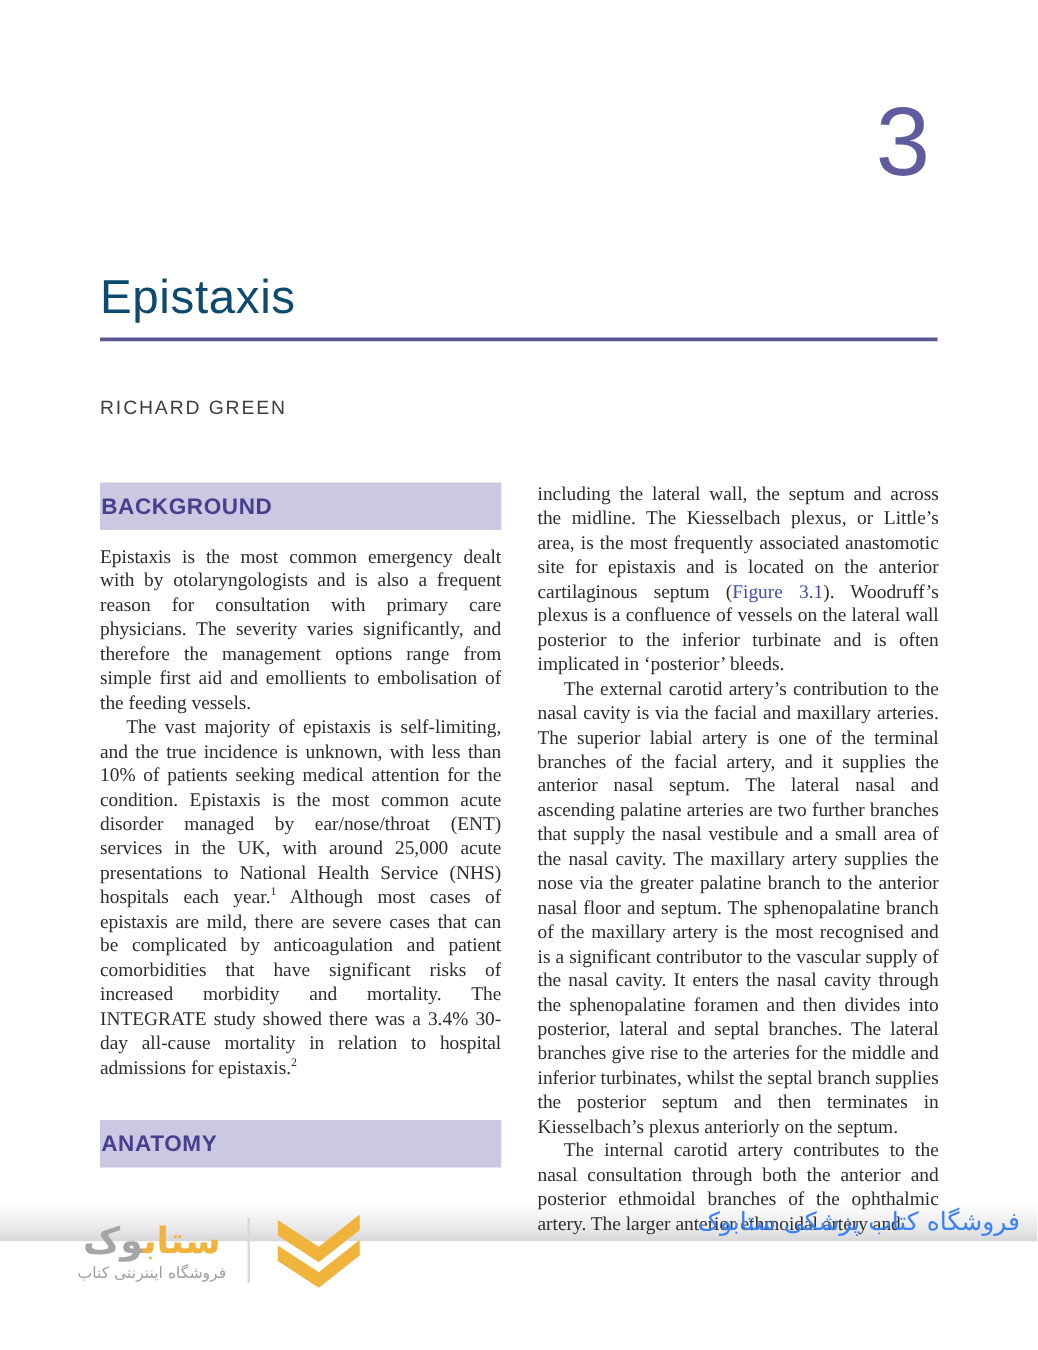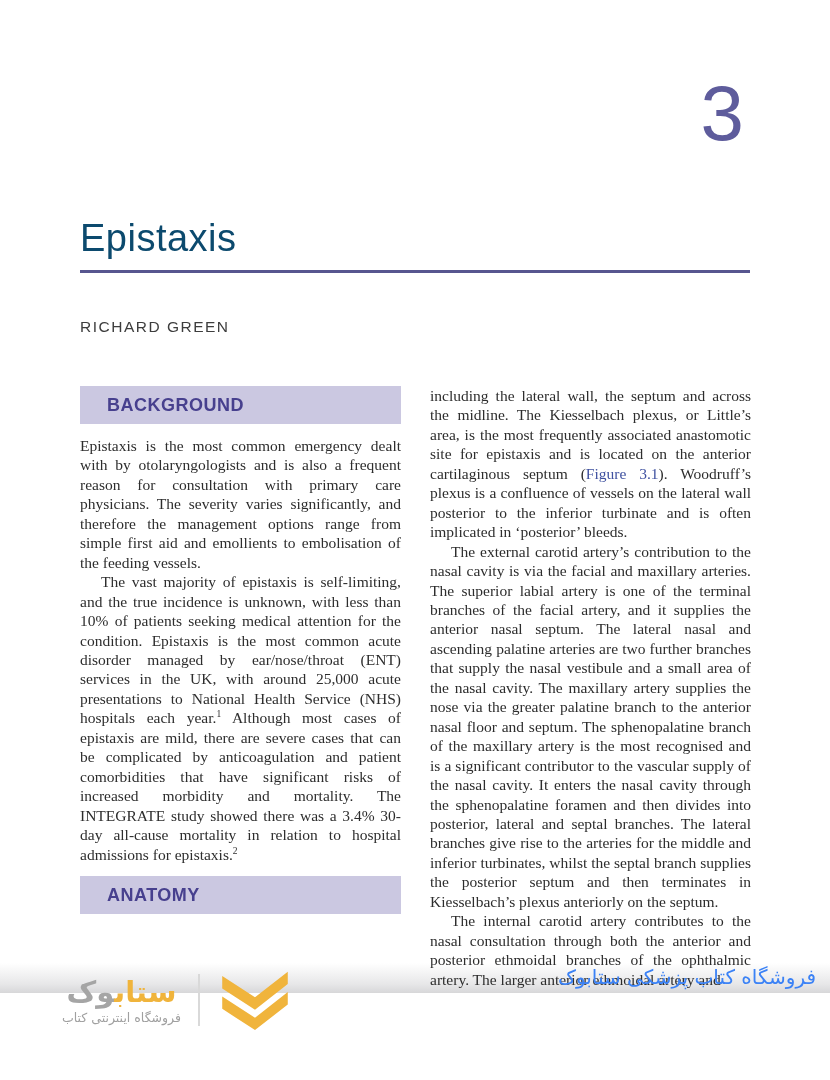--- a/index.html
+++ b/index.html
@@ -40,29 +40,29 @@
 
   
   .col { position:absolute; top:386px; width:321px; }
   .col-left  { left:80px; }
   .col-right { left:430px; }
 
   .section-heading {
     font-family:"Liberation Sans", sans-serif; font-weight:bold;
     font-size:18px; letter-spacing:0.5px; color:#47408e;
     background:#cbc8e1; height:38px; line-height:38px;
-    padding-left:27px; box-sizing:border-box;
+    padding-left:1px; box-sizing:border-box;
   }
   .col p {
     margin:0; font-size:15.5px; line-height:19.45px; text-align:justify;
     color:#2d2d2d;
   }
   .col .after-heading { margin-top:12px; }
   .col .indent { text-indent:21px; }
-  .col .heading-anatomy { margin-top:12px; }
+  .col .heading-anatomy { margin-top:32px; }
   sup.fn { font-size:9.5px; line-height:0; vertical-align:super; }
   .fig-ref { color:#3f51a0; cursor:pointer; }
 
   
   .footer { position:absolute; left:0; top:959px; width:830px; height:85px; background:transparent; }
   .logo-group { position:absolute; left:62px; top:10px; display:flex; align-items:center; }
   .wordmark-block { text-align:center; }
   .wordmark {
     direction:rtl; font-family:"DejaVu Sans", sans-serif; font-weight:bold;
     font-size:29px; line-height:1.2;

